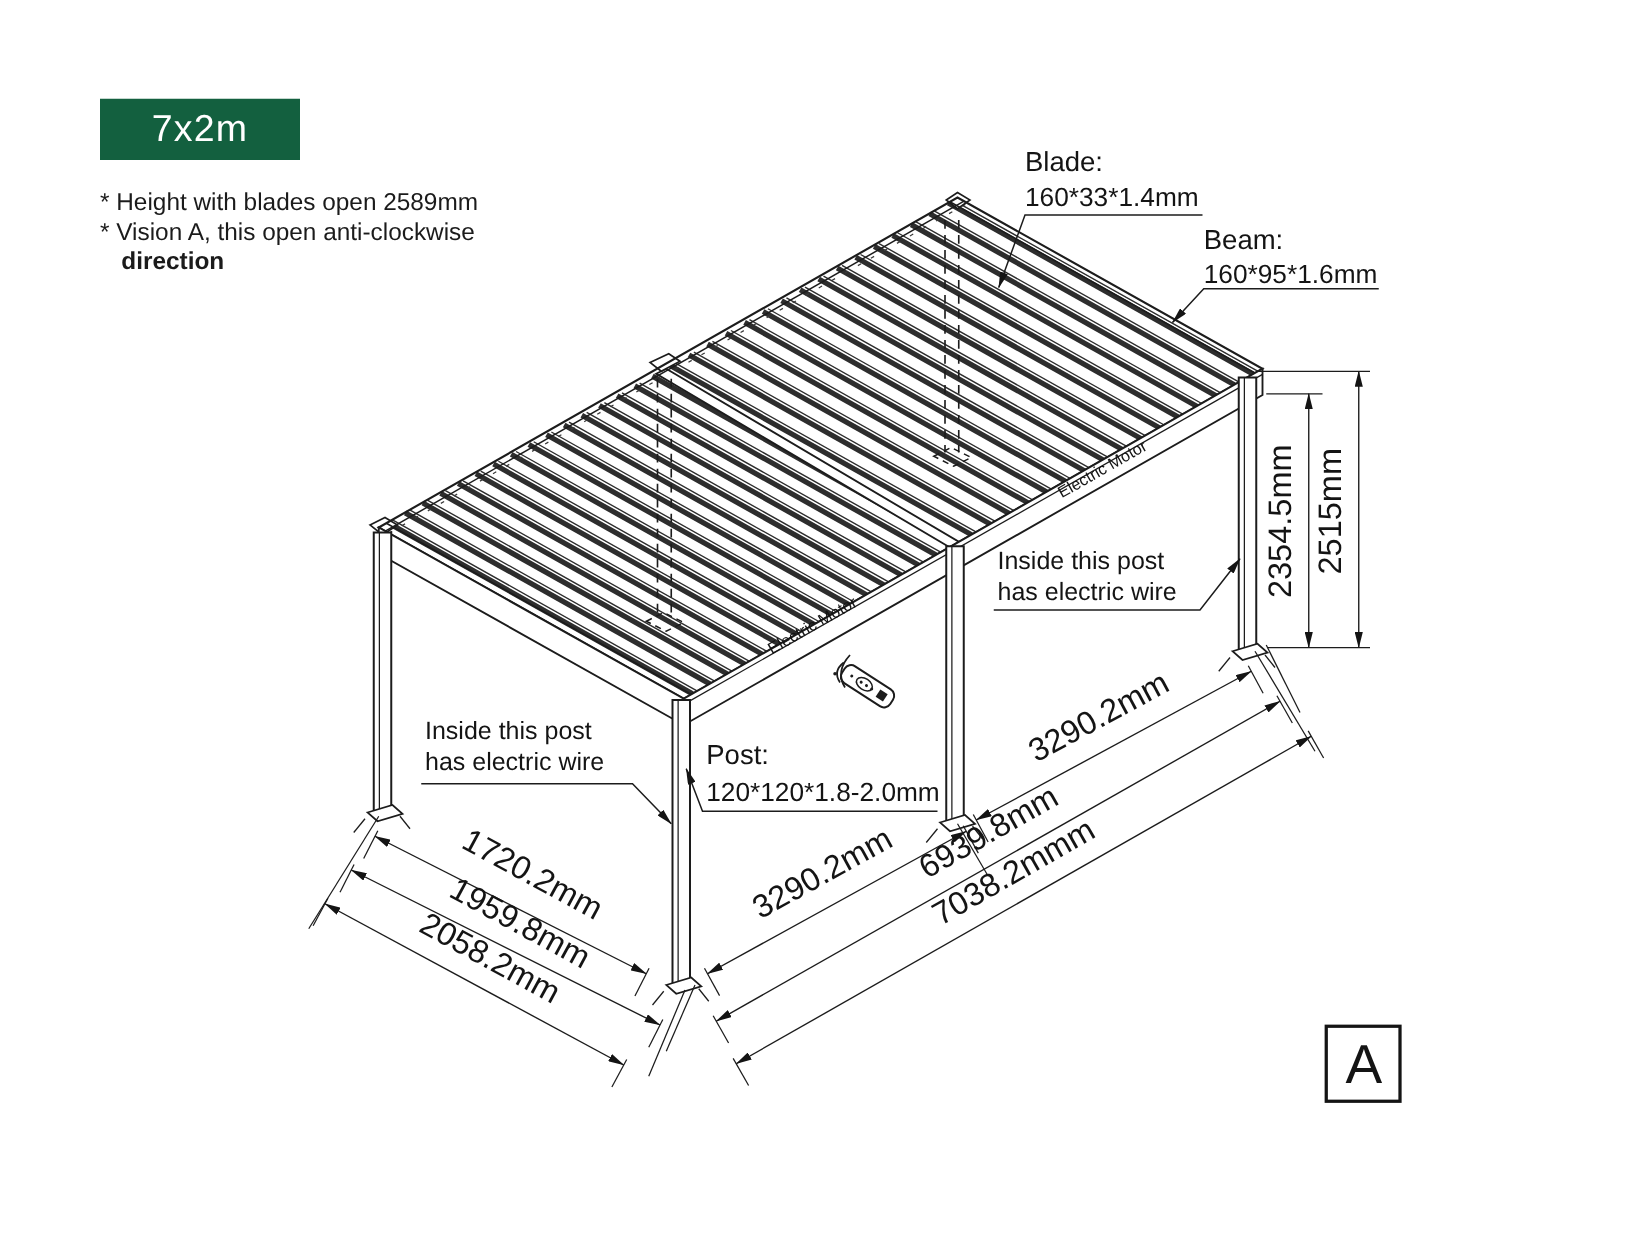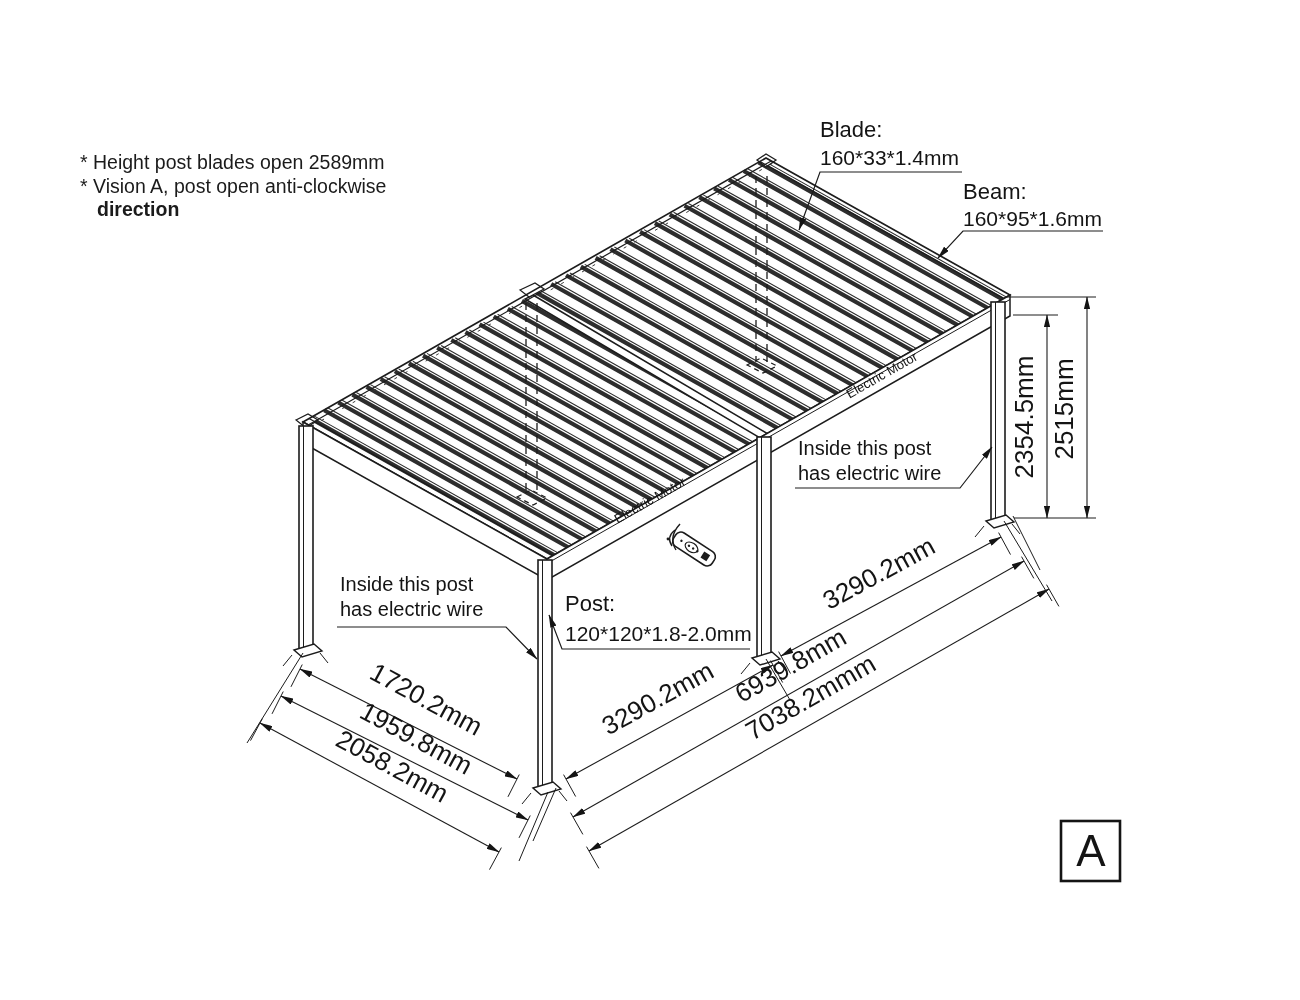--- a/index.html
+++ b/index.html
@@ -17,24 +17,27 @@
   .callspec{font-size:21px;}
   .wiretxt{font-size:20px;}
   .motortxt{font-size:13px;}
   .viewtxt{font-size:44px;}
 </style>
 </head>
 <body>
 
 <div id="stage">
 
+  <div id="size-badge" style="background: rgb(19, 96, 63);">
+    <span>7x2m</span>
+  </div>
 
   <div id="notes">
-    <div>* Height post blades open 2589mm</div>
-    <div>* Vision A, post open anti-clockwise</div>
+    <div>* Height with blades open 2589mm</div>
+    <div>* Vision A, this open anti-clockwise</div>
     <div class="wrap-indent">direction</div>
   </div>
 
   <svg id="diagram" width="1300" height="1000" viewBox="0 0 1300 1000">
     <defs>
       <marker id="arrE" viewBox="0 0 12 6" refX="11.5" refY="3" markerWidth="13" markerHeight="6.5" orient="auto" markerUnits="userSpaceOnUse">
           <path d="M0,0 L12,3 L0,6 Z" fill="#141414"></path>
         </marker>
       <marker id="arrS" viewBox="0 0 12 6" refX="11.5" refY="3" markerWidth="13" markerHeight="6.5" orient="auto-start-reverse" markerUnits="userSpaceOnUse">
           <path d="M0,0 L12,3 L0,6 Z" fill="#141414"></path>

